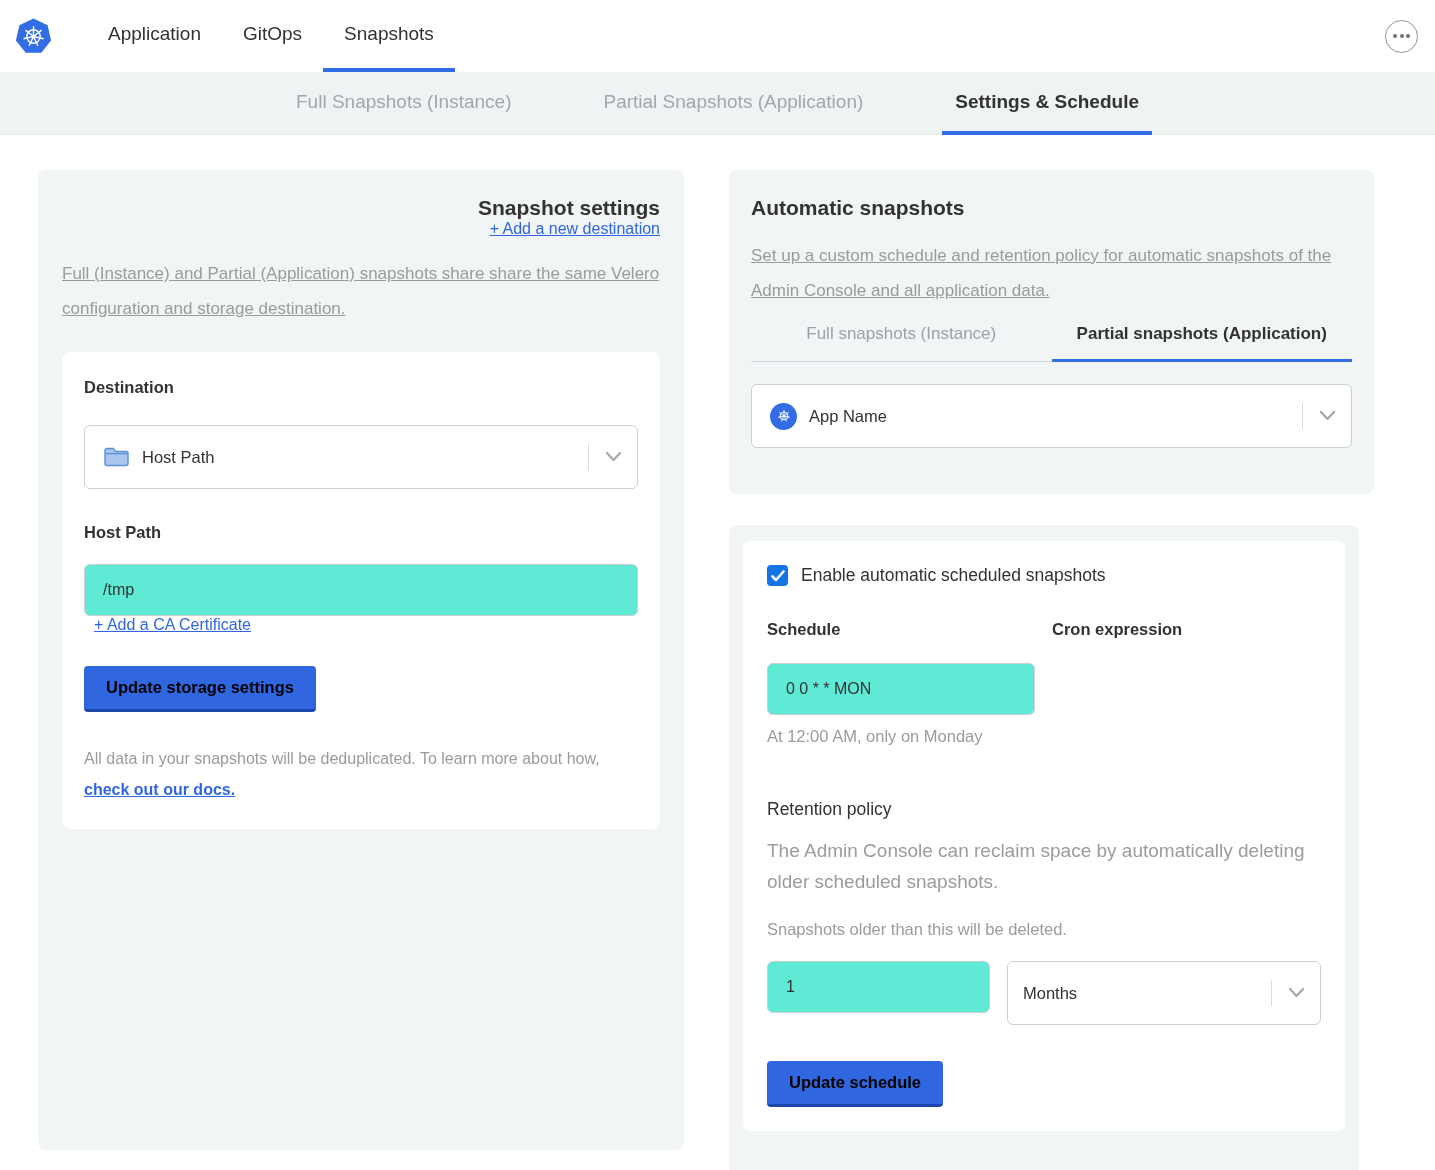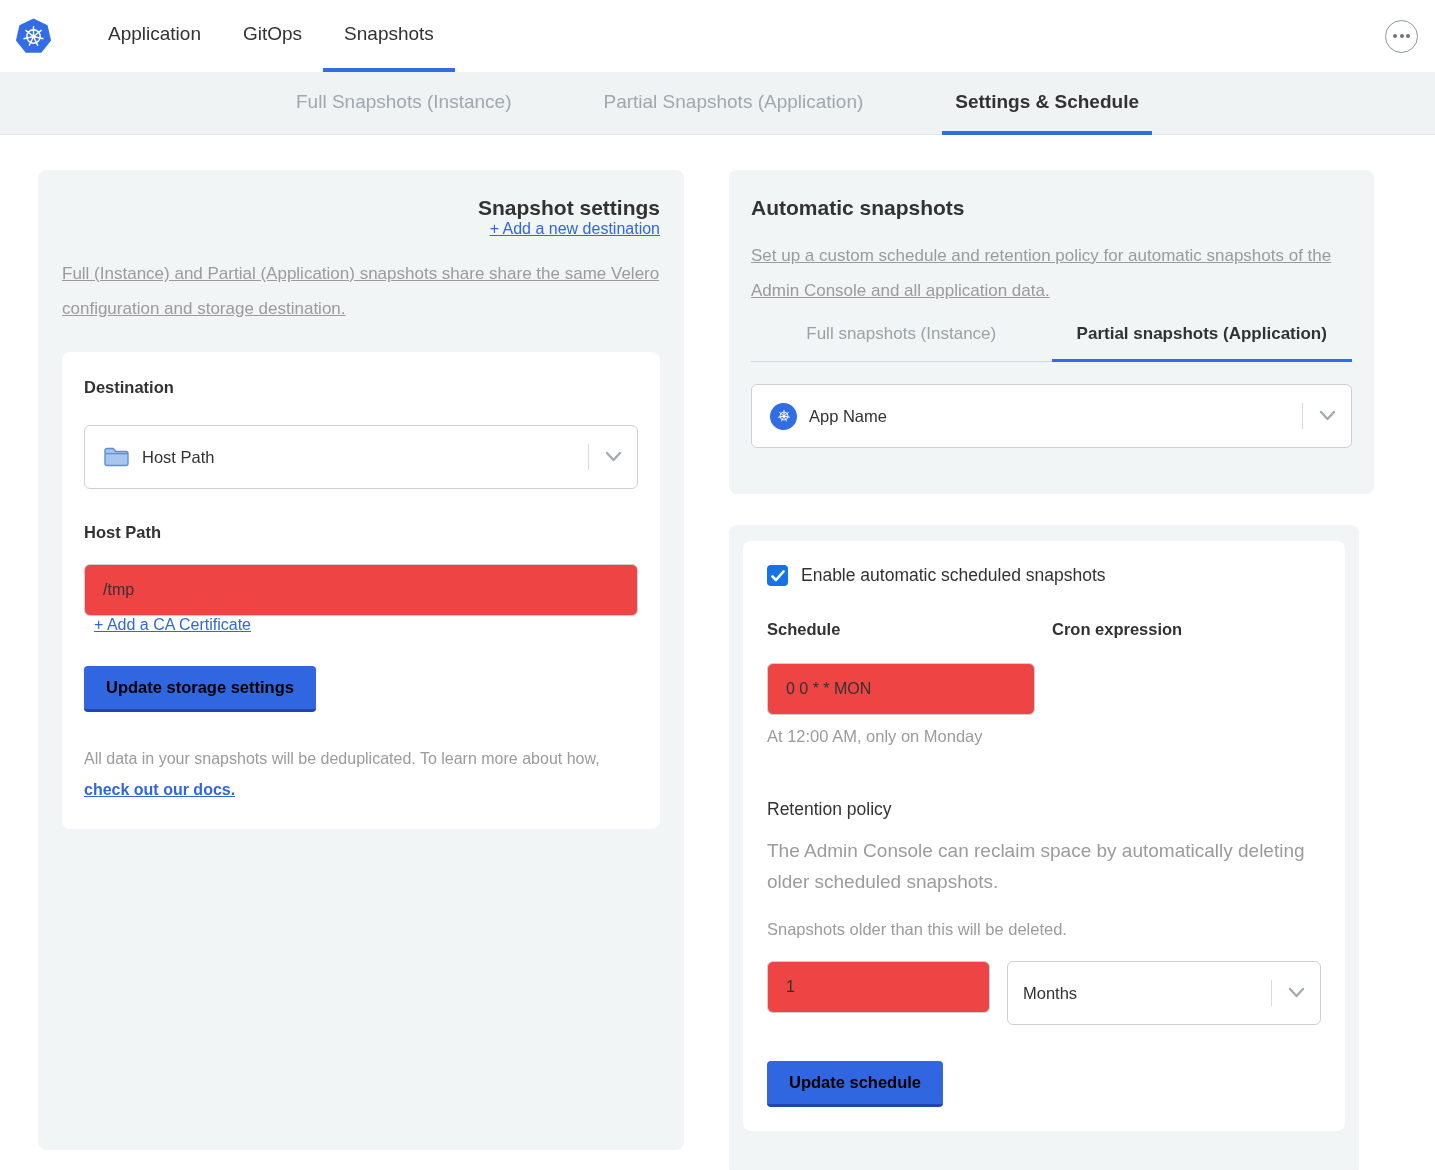--- a/index.html
+++ b/index.html
@@ -46,21 +46,21 @@
   .field-label { font-size:16.5px; font-weight:700; color:#323232; }
 
   
   .selectbox { display:flex; align-items:center; height:64px; background:#fff;
     border:1px solid #ccd0d3; border-radius:6px; cursor:pointer; }
   .selectbox .grow { flex:1; display:flex; align-items:center; gap:12px; padding-left:18px;
     font-size:16.5px; color:#323232; }
   .select-divider { width:1px; height:26px; background:#d8dbdd; }
   .chev { width:48px; display:flex; align-items:center; justify-content:center; }
   .txt-input { height:52px; width:100%; border:1px solid #ccd0d3; border-radius:6px;
-    font-size:16px; color:#323232; padding:0 18px; font-family:inherit; background:#ef4444; outline:none; }
+    font-size:16px; color:#323232; padding:0 18px; font-family:inherit; background:#5eead4; outline:none; }
 
   .btn-primary { display:inline-block; background:#3066e0; color:#000000; font-weight:700;
     font-size:16.5px; border:0; border-bottom:3px solid #1d47ad; border-radius:4px;
     padding:12px 22px; cursor:pointer; font-family:inherit; }
 
   
   .dest-select { margin-top:28px; }
   .hostpath-label { margin-top:34px; }
   .hostpath-input { margin-top:22px; }
   .ca-link-row { padding-left:10px; }

